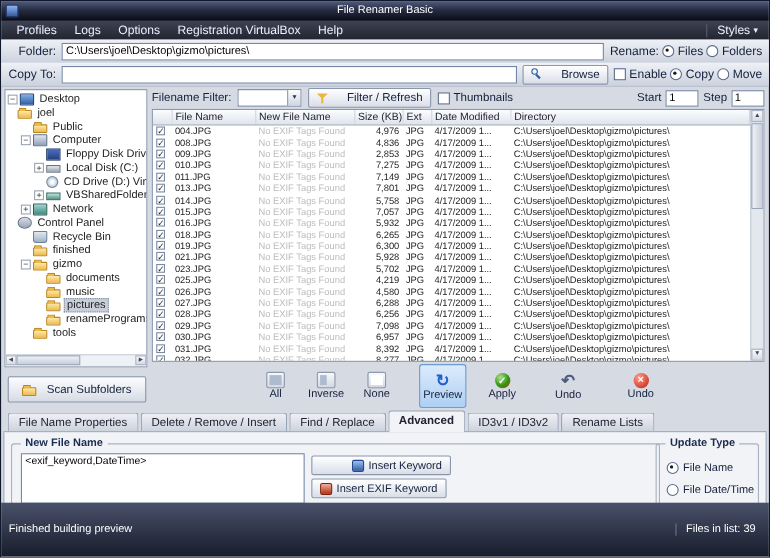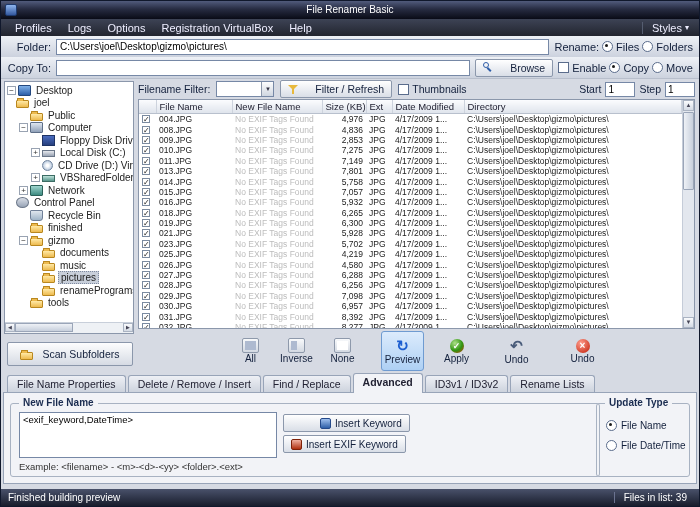--- a/index.html
+++ b/index.html
@@ -175,21 +175,21 @@
     border:1px solid #24498a;border-radius:2px;flex:none;}
   .insert-exif-keyword-icon{width:9px;height:9px;background:linear-gradient(#f0b0a0,#b03010);
     border:1px solid #7e2008;border-radius:2px;flex:none;}
   .example{position:absolute;left:8px;bottom:4px;font-size:9.5px;color:#333;white-space:nowrap;}
   .radio-row{position:absolute;left:9px;display:flex;align-items:center;gap:4px;font-size:10px;color:#13203c;}
   .rr-1{top:16px;} .rr-2{top:36px;}
 
   
   .statusbar{position:absolute;left:0;right:0;bottom:0;height:17px;
     background:linear-gradient(#49516a,#181d2c);color:#fff;font-size:10px;display:flex;
-    align-items:center;padding:0 7px;}
+    align-items:center;padding:16px 7px;}
   .status-right{margin-left:auto;border-left:1px solid #6b7390;padding-left:9px;padding-right:5px;}
 </style>
 </head>
 <body>
 
 <div id="window">
 
   <div class="titlebar">
     <span class="app-icon"></span>
     <span>File Renamer Basic</span>

